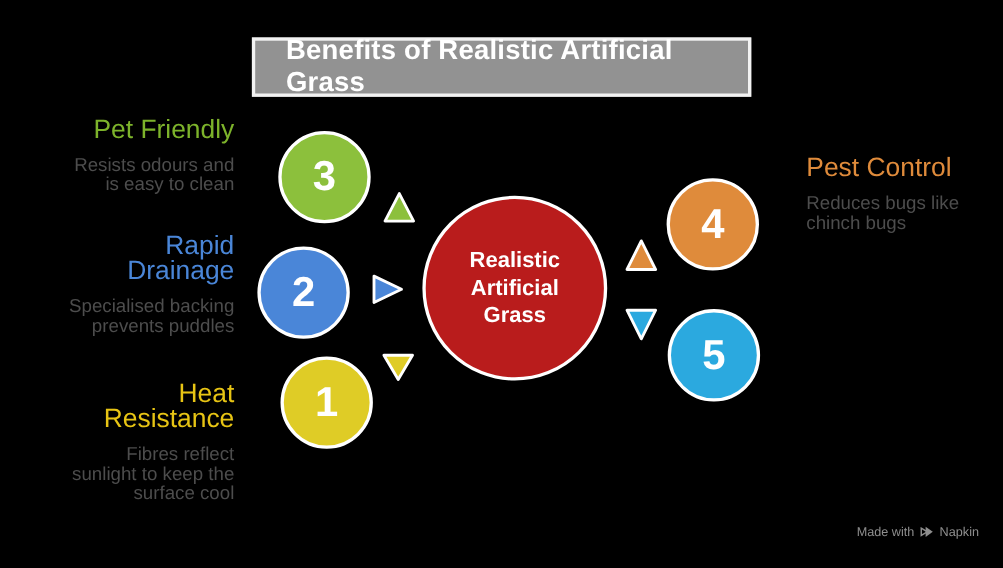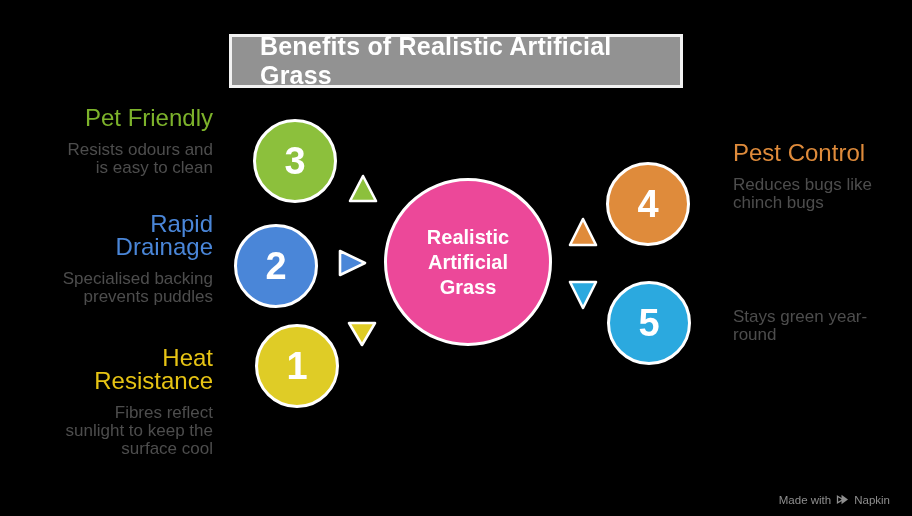--- a/index.html
+++ b/index.html
@@ -81,21 +81,21 @@
 </style>
 </head>
 <body>
 
 <div class="stage" style="background-color: rgb(0, 0, 0);">
 
   <div class="title-bar" style="background-color: rgb(146, 146, 146); border-color: rgb(242, 242, 242); padding-left: 28px;">
     <span style="color: rgb(255, 255, 255);">Benefits of Realistic Artificial Grass</span>
   </div>
 
-  <div class="hub" style="background-color: #ec4899;">
+  <div class="hub" style="background-color: #b91c1c;">
     <span class="hub-label">Realistic
 Artificial
 Grass</span>
   </div>
 
   <div class="node n1" style="background-color: rgb(223, 204, 38);">
     <span>1</span>
   </div>
   <div class="node n2" style="background-color: rgb(74, 134, 216);">
     <span>2</span>
@@ -144,25 +144,23 @@
 sunlight to keep the
 surface cool</div>
   </div>
 
   <div class="label-block label-right lb-pest">
     <div class="node-title" style="color: rgb(223, 139, 59);">Pest Control</div>
     <div class="node-desc" style="color: rgb(77, 77, 77);">Reduces bugs like
 chinch bugs</div>
   </div>
   <div class="label-block label-right lb-season">
-    <div class="node-desc" style="color: rgb(77, 77, 77);">Stays green year-
-round</div>
   </div>
 
-  <div class="watermark" style="color: rgb(142, 142, 142); margin-top: 16px;">
+  <div class="watermark" style="color: rgb(142, 142, 142);">
     <span>Made with</span>
     <svg width="13" height="13" viewBox="0 0 13 13">
       <path d="M1.5 3.2 L7 6.5 L1.5 9.8 Z" fill="none" stroke-width="1.3" style="stroke: rgb(142, 142, 142);"></path>
       <path d="M5.5 1.8 L12 6.5 L5.5 11.2 Z" style="fill: rgb(142, 142, 142);"></path>
     </svg>
     <span>Napkin</span>
   </div>
 
 </div>
 

